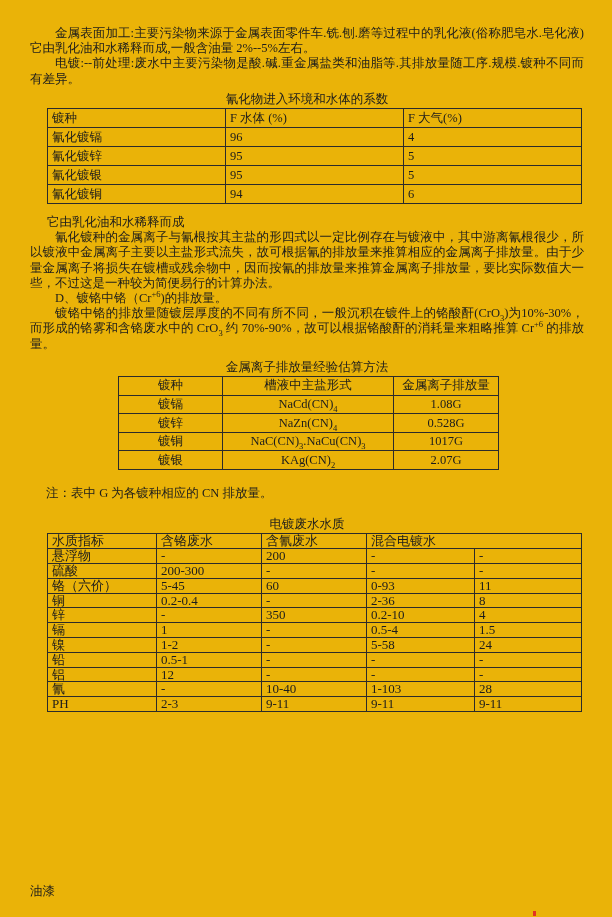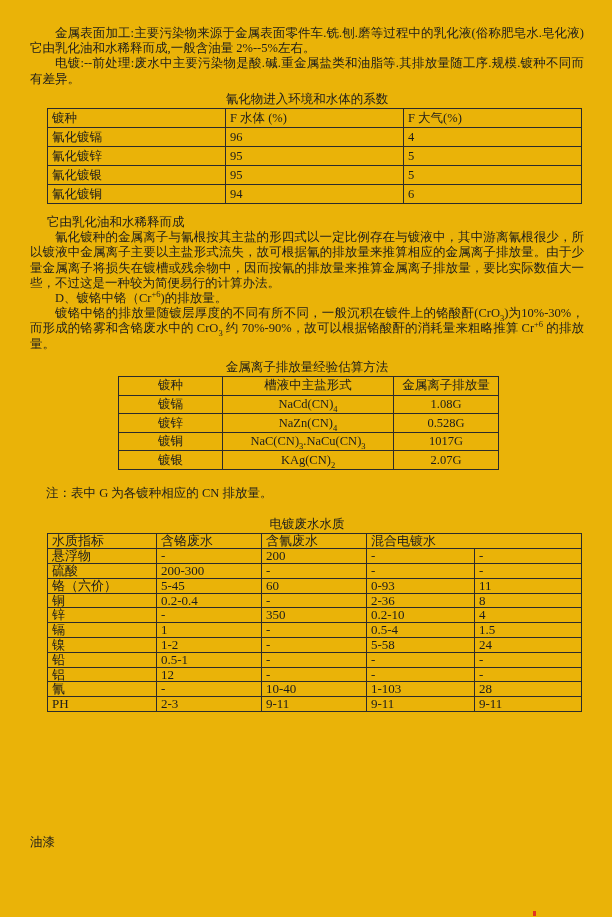--- a/index.html
+++ b/index.html
@@ -33,21 +33,21 @@
   th,td{border:1px solid #2b2b2b;font-weight:normal;padding:1px 4px;overflow:hidden;white-space:nowrap;}
   .t1{width:534px;margin-left:17px;}
   .t1 th,.t1 td{text-align:left;height:16px;line-height:15px;}
   .t2{width:380px;margin-left:88px;}
   .t2 th,.t2 td{text-align:center;height:15.6px;line-height:15px;}
   .t3{width:534px;margin-left:17px;}
   .t3 th,.t3 td{text-align:left;height:11.8px;line-height:11.8px;font-size:13px;padding:1px 4px;}
   .t3 th.span2{text-align:left;border-radius:6px;}
   .note{margin:16px;}
   .gap-md{height:11px;}
-  .footer-label{position:absolute;left:30px;top:835px;}
+  .footer-label{position:absolute;left:30px;top:884px;}
   .red-mark{position:absolute;left:533px;top:911px;width:3px;height:5px;background:#e23222;}
 </style>
 </head>
 <body>
 
 <div class="page">
 
   <p class="par indent2">金属表面加工:主要污染物来源于金属表面零件车.铣.刨.磨等过程中的乳化液(俗称肥皂水.皂化液)它由乳化油和水稀释而成,一般含油量 2%--5%左右。</p>
   <p class="par indent2">电镀:--前处理:废水中主要污染物是酸.碱.重金属盐类和油脂等.其排放量随工序.规模.镀种不同而有差异。</p>
 

